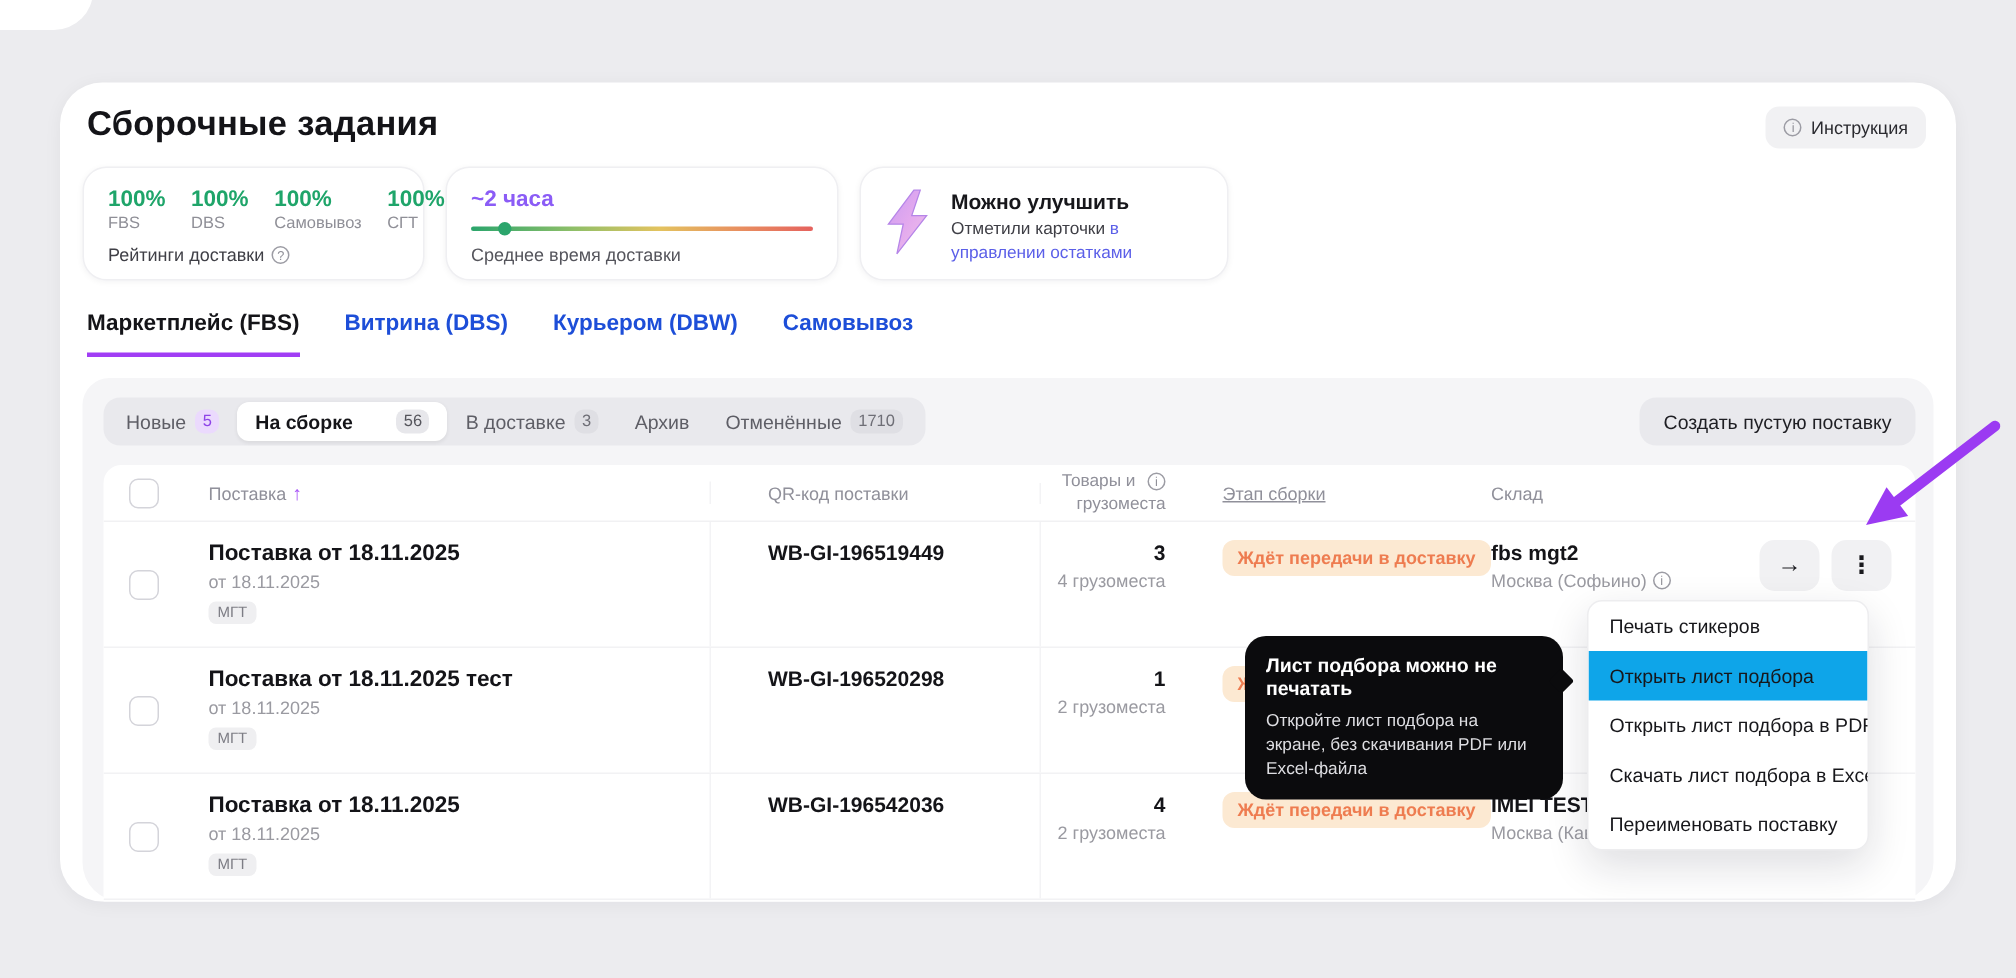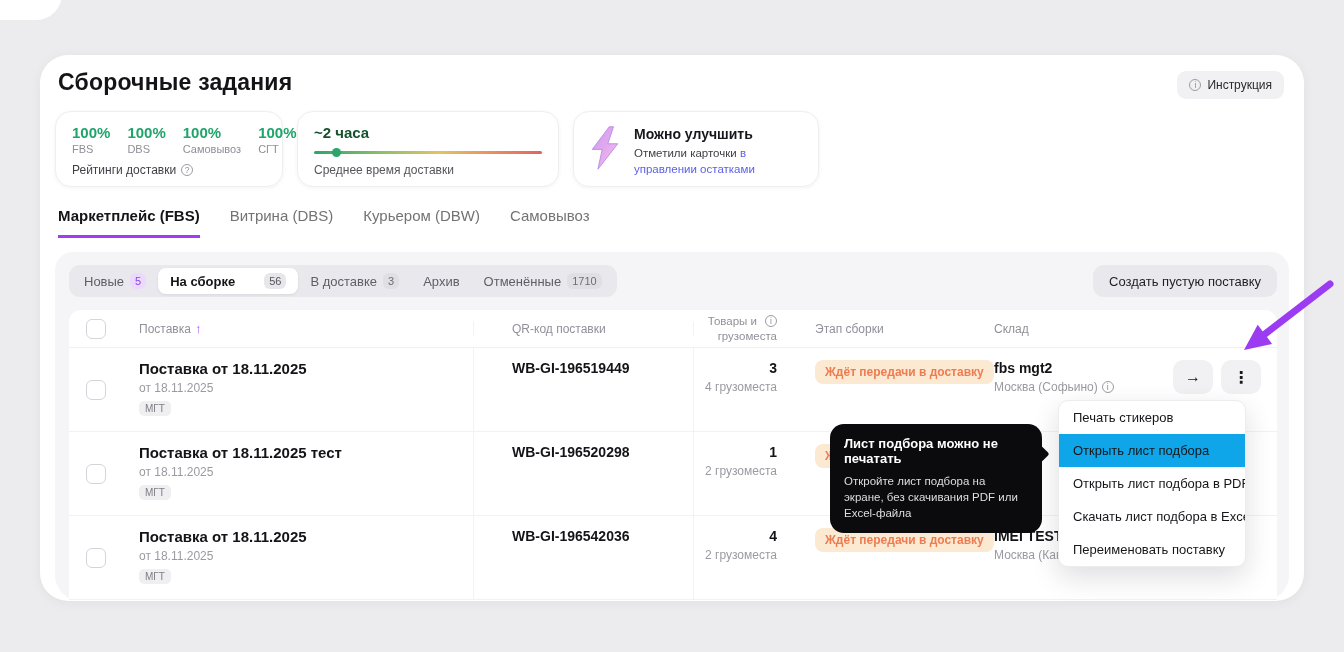--- a/index.html
+++ b/index.html
@@ -30,35 +30,35 @@
   .stats { position:absolute; left:15px; top:56px; display:flex; gap:14px; }
   .stat-card { background:#FFFFFF; border:1px solid #EFEFF2; border-radius:16px;
     box-shadow:0 1px 4px rgba(20,20,40,.05); height:76px; padding:12px 16px; }
   .ratings-card { width:228px; }
   .ratings-grid { display:flex; gap:17px; }
   .rating-val { font-size:15px; font-weight:bold; color:#1FA56A; }
   .rating-label { font-size:11px; color:#8F8F97; margin-top:2px; }
   .ratings-footer { margin-top:8px; font-size:12px; color:#3F3F46; display:flex; gap:5px; align-items:center; }
 
   .time-card { width:262px; }
-  .time-val { font-size:15px; font-weight:bold; color:#14532d; }
+  .time-val { font-size:15px; font-weight:bold; color:#8b5cf6; }
   .time-bar { position:relative; margin:10px 0 9px; height:3px; border-radius:2px;
     background:linear-gradient(90deg,#2BA56C 0%,#8FBF68 30%,#E3C35F 55%,#E89060 78%,#E5625E 100%); }
   .time-dot { position:absolute; top:-3px; width:9px; height:9px; border-radius:50%; background:#2BA56C; }
   .time-label { font-size:12px; color:#55555C; }
 
   .improve-card { width:246px; display:flex; gap:12px; align-items:flex-start; padding:12px 14px; }
   .bolt-wrap { width:34px; flex:none; margin-top:1px; }
   .improve-title { font-size:14px; font-weight:bold; color:#17171B; margin-top:2px; }
   .improve-text { font-size:11.5px; color:#3F3F46; margin-top:4px; line-height:1.35; max-width:152px; }
   .improve-link { color:#5B5FE8; cursor:pointer; }
 
   
   .tabs { position:absolute; left:18px; top:152px; display:flex; gap:30px; }
-  .tab { font-size:15px; color:#737373; font-weight:400; padding-bottom:11px; cursor:pointer; }
+  .tab { font-size:15px; color:#1d4ed8; font-weight:700; padding-bottom:11px; cursor:pointer; }
   .tab.active { color:#141418; font-weight:bold; border-bottom:3px solid #A13DF5; }
 
   
   .panel { position:absolute; left:15px; right:15px; top:197px; bottom:0;
     background:#F5F5F7; border-radius:18px 18px 26px 26px; }
   .toolbar { position:absolute; left:14px; right:12px; top:13px;
     display:flex; justify-content:space-between; align-items:center; }
   .subtabs { background:#E9E9ED; border-radius:11px; padding:3px; display:flex; align-items:center; height:32px; }
   .subtab { display:flex; align-items:center; gap:6px; padding:0 12px; height:26px;
     font-size:13px; color:#5E5E66; border-radius:8px; cursor:pointer; white-space:nowrap; }
@@ -75,21 +75,21 @@
   .trow { display:grid; grid-template-columns:54px 351px 220px 93px 197px 177px 1fr; }
   .thead { height:38px; align-items:center; color:#90909A; font-size:12px; border-bottom:1px solid #F1F1F3; }
   .brow { height:84px; border-bottom:1px solid #F2F2F4; }
   .brow > div { padding-top:12px; }
   .c-check { display:flex; align-items:center; justify-content:center; padding-top:0 !important; }
   .checkbox { width:20px; height:20px; border:1.5px solid #D4D4DA; border-radius:6px; background:#fff; cursor:pointer; }
   .c-supply { padding-left:16px; border-right:1px solid #F3F3F5; }
   .c-qr { padding-left:38px; border-right:1px solid #F3F3F5; }
   .brow .c-qr { font-weight:bold; font-size:14px; color:#141418; }
   .c-goods { text-align:right; padding-right:10px; }
-  .c-stage { padding-left:28px; }
+  .c-stage { padding-left:28px;text-decoration:underline; }
   .c-wh { padding-left:10px; }
   .c-actions { display:flex; gap:8px; justify-content:flex-end; padding-right:16px; align-items:flex-start; }
   .sort-arrow { color:#A855F7; font-size:13px; margin-left:4px; font-weight:bold; }
   .goods-head { font-size:11.5px; line-height:1.3; text-align:right; }
   .goods-head .l1 { display:flex; justify-content:flex-end; align-items:center; gap:8px; }
   .row-title { font-size:15px; font-weight:bold; color:#141418; }
   .row-date { font-size:12px; color:#9A9AA1; margin-top:4px; }
   .tag { display:inline-block; margin-top:6px; font-size:10px; color:#7D7D85;
     background:#EFEFF1; border-radius:5px; padding:2px 6px; }
   .goods-num { font-size:14px; font-weight:bold; color:#141418; }

